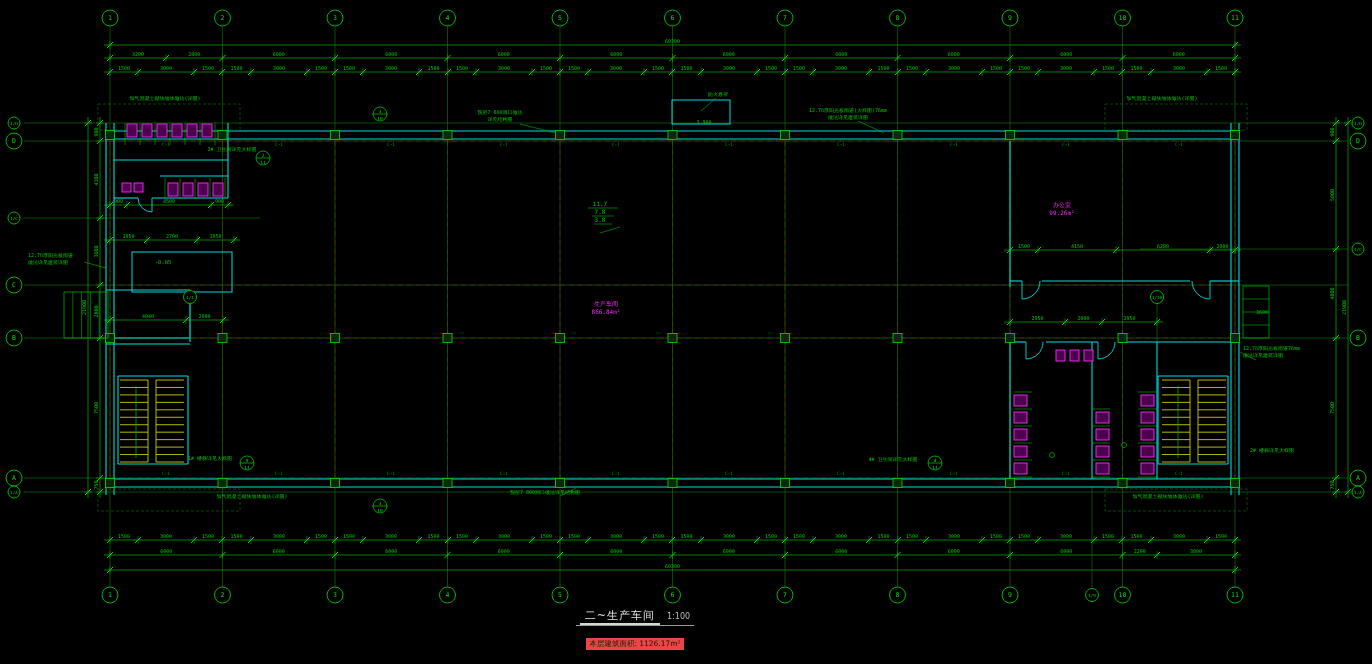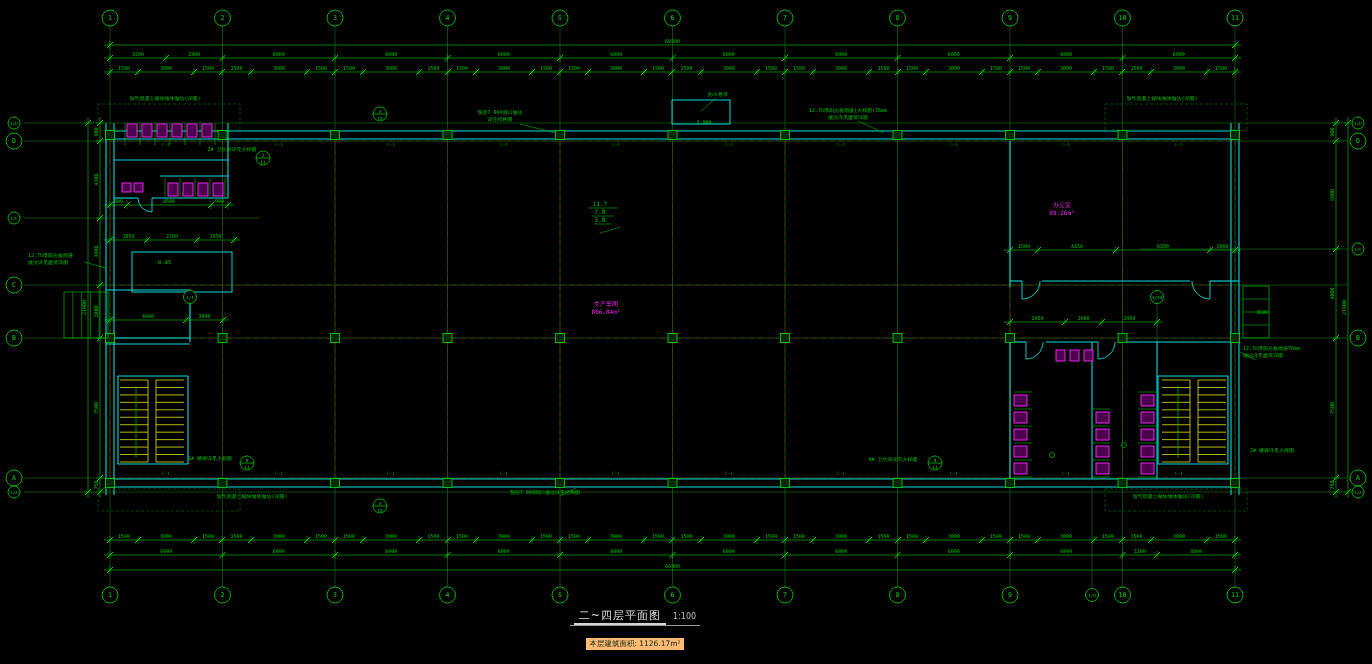--- a/index.html
+++ b/index.html
@@ -4,21 +4,21 @@
 <style>
   html,body{margin:0;padding:0;background:#000;}
   #wrap{position:relative;width:1372px;height:664px;background:#000;overflow:hidden;}
   svg{position:absolute;left:0;top:0;}
   svg text{font-family:"DejaVu Sans Mono","Liberation Mono",monospace;}
   #titleblock{position:absolute;left:505px;top:604px;width:260px;text-align:center;
     font-family:"DejaVu Sans","Liberation Sans",sans-serif;}
   #titleblock .trow{display:inline-block;border-bottom:1px solid #9a9a9a;padding:0 4px 2px 4px;}
   #titleblock .ttl{color:#e2e2e2;font-size:11px;letter-spacing:1px;border-bottom:2px solid #d6d6d6;padding:0 5px 1px 5px;}
   #titleblock .tscale{color:#bdbdbd;font-size:8px;margin-left:7px;text-align:right;}
-  #titleblock .tarea{margin-top:12px;display:inline-block;background:#fdba74;color:#03220b;
+  #titleblock .tarea{margin-top:12px;display:inline-block;background:#ef4444;color:#03220b;
     font-size:7.5px;padding:1px 3px;}
 </style>
 </head>
 <body>
 <div id="wrap">
 
 <svg id="cad" width="1372" height="664" viewBox="0 0 1372 664">
       <g>
         <line x1="110" y1="141" x2="110" y2="478" stroke="#8b0000" stroke-width="0.7" stroke-dasharray="5,4"></line>
         <line x1="222.5" y1="141" x2="222.5" y2="478" stroke="#8b0000" stroke-width="0.7" stroke-dasharray="5,4"></line>
@@ -819,18 +819,18 @@
         <line x1="858" y1="121" x2="884" y2="133" stroke="#00bb00" stroke-width="0.6"></line>
         <line x1="84" y1="262" x2="106" y2="268" stroke="#00bb00" stroke-width="0.6"></line>
         <line x1="1256" y1="360" x2="1240" y2="352" stroke="#00bb00" stroke-width="0.6"></line>
         <line x1="560" y1="496" x2="576" y2="488" stroke="#00bb00" stroke-width="0.6"></line>
         <line x1="716" y1="98" x2="701" y2="111" stroke="#00bb00" stroke-width="0.6"></line>
       </g>
     </svg>
 
 <div id="titleblock">
   <div class="trow">
-    <span class="ttl">二~四层平面图</span><span class="tscale">1:100</span>
+    <span class="ttl">二~生产车间</span><span class="tscale">1:100</span>
   </div><br>
   <span class="tarea">本层建筑面积: 1126.17m²</span>
 </div>
 
 </div>
 
 </body></html>

